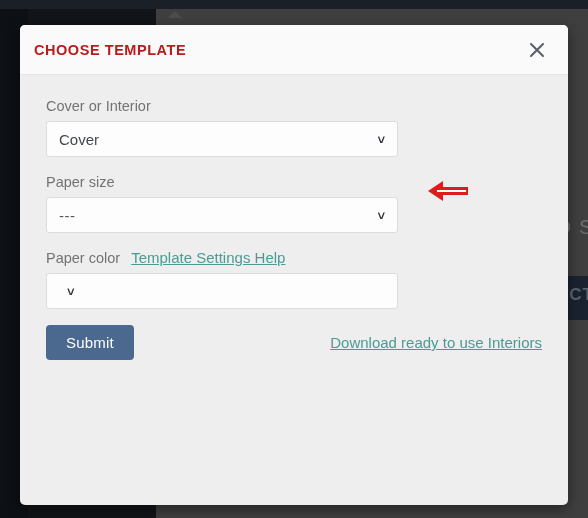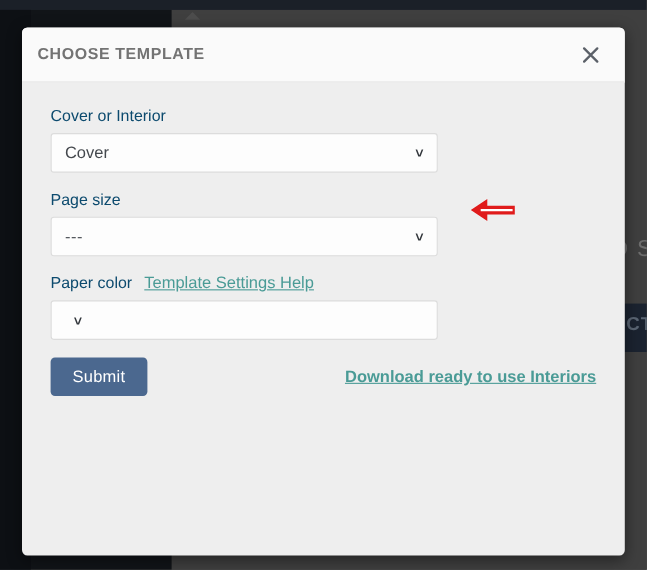--- a/index.html
+++ b/index.html
@@ -99,21 +99,21 @@
     border-bottom: 1px solid #e4e4e4;
     display: flex;
     align-items: center;
     justify-content: space-between;
     padding: 0 14px 0 14px;
     box-sizing: border-box;
   }
   .modal-title {
     font-size: 14.5px;
     letter-spacing: 0.55px;
-    color: #737373;
+    color: #b91c1c;
     font-weight: 700;
   }
   .close-btn {
     width: 30px;
     height: 30px;
     display: flex;
     align-items: center;
     justify-content: center;
     cursor: pointer;
     color: #5b6068;
@@ -127,21 +127,21 @@
     box-sizing: border-box;
     position: relative;
   }
 
   .field {
     margin-bottom: 16px;
     position: relative;
   }
   .field-label {
     font-size: 14.5px;
-    color: #0c4a6e;
+    color: #737373;
     margin-bottom: 7px;
     display: inline-block;
     font-weight: 400;
   }
   .label-row {
     display: flex;
     align-items: baseline;
     gap: 11px;
     margin-bottom: 7px;
   }
@@ -213,21 +213,20 @@
     height: 35px;
     cursor: pointer;
     letter-spacing: 0.2px;
   }
   .download-link {
     font-size: 15px;
     color: #4a9b96;
     text-decoration: underline;
     cursor: pointer;
     margin-right: 0px;
-    font-weight: bold;
   }
 </style>
 </head>
 <body>
 
 <div id="backdrop">
   <div class="bg-content"></div>
   <div class="bg-navband"></div>
   <div class="bg-topstrip"></div>
   <div class="bg-leftdark"></div>
@@ -252,21 +251,21 @@
 
     <div class="field">
       <div class="field-label">Cover or Interior</div>
       <div class="control">
         <span class="val">Cover</span>
         <span class="chev">˅</span>
       </div>
     </div>
 
     <div class="field">
-      <div class="field-label">Page size</div>
+      <div class="field-label">Paper size</div>
       <div class="control">
         <span class="val dim">---</span>
         <span class="chev">˅</span>
       </div>
       <div class="arrow-pointer">
         <svg width="46" height="28" viewBox="0 0 46 28" aria-hidden="true">
           <path d="M2 14 L17 4 L17 10 L42 10 L42 18 L17 18 L17 24 Z" fill="#e01b1b"></path>
           <path d="M11 14 L40 14" stroke="#ffffff" stroke-width="2" fill="none"></path>
         </svg>
       </div>

